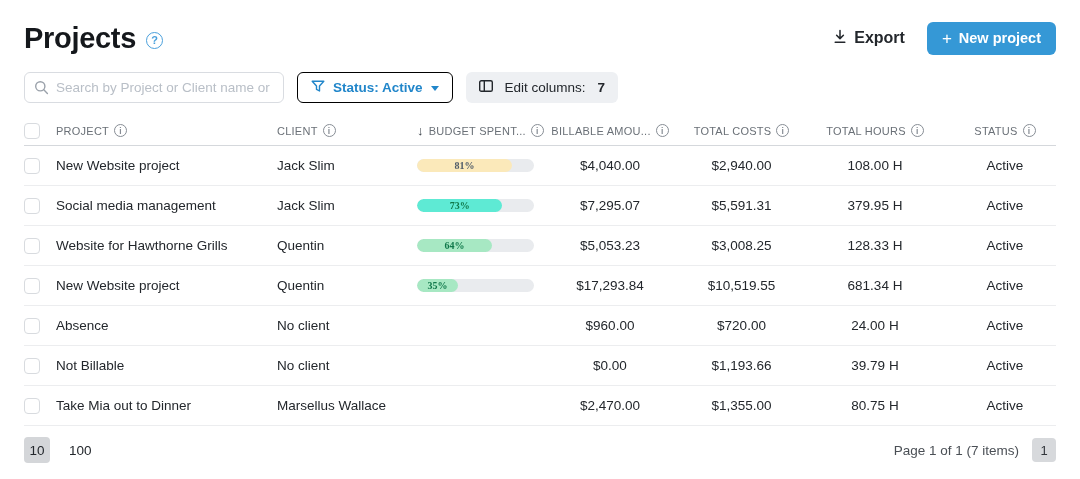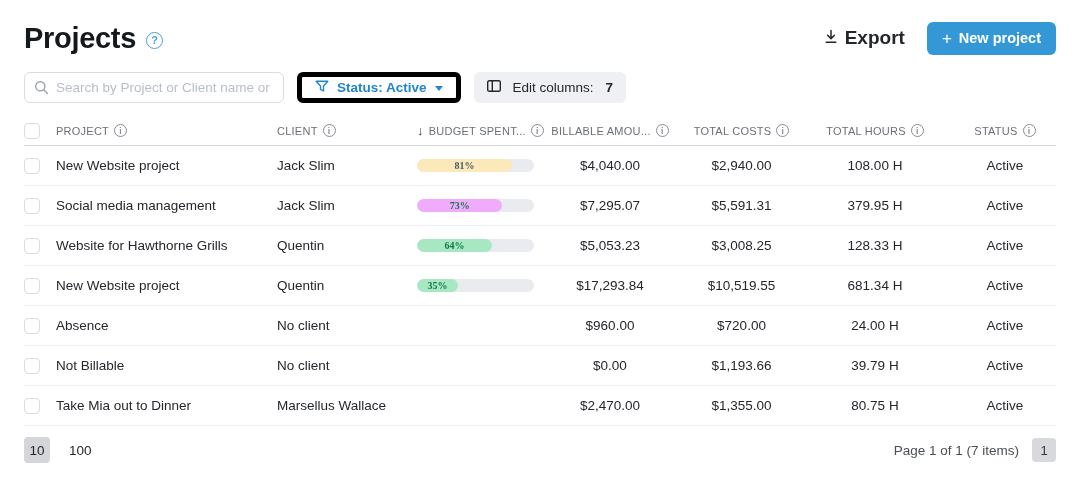--- a/index.html
+++ b/index.html
@@ -15,41 +15,41 @@
   .top-row { display: flex; align-items: center; height: 40px; }
   .title { font-size: 29px; font-weight: 700; color: #15181c; letter-spacing: -0.3px; }
   .help-badge {
     width: 17px; height: 17px; margin-left: 10px; margin-top: 4px;
     border: 1.5px solid #4aa0dc; border-radius: 50%;
     color: #4aa0dc; font-size: 11px; font-weight: 700;
     display: inline-flex; align-items: center; justify-content: center;
     cursor: pointer;
   }
   .top-actions { margin-left: auto; display: flex; align-items: center; gap: 22px; }
-  .export-btn { display: flex; align-items: center; gap: 7px; font-size: 19px; font-weight: 600; color: #23272c; cursor: pointer; }
+  .export-btn { display: flex; align-items: center; gap: 7px; font-size: 16px; font-weight: 600; color: #23272c; cursor: pointer; }
   .new-project-btn {
     display: flex; align-items: center; gap: 7px; height: 33px; padding: 0 15px;
     border: none; border-radius: 6px; background: #3598d6; color: #ffffff;
     font-family: inherit; font-size: 14.5px; font-weight: 600; cursor: pointer;
   }
   .plus-glyph { font-size: 17px; font-weight: 400; line-height: 1; }
 
   
   .toolbar { display: flex; align-items: center; margin-top: 14px; gap: 13px; }
   .search-wrap { position: relative; width: 260px; }
   .search-wrap svg { position: absolute; left: 10px; top: 8px; }
   .search-input {
     width: 100%; height: 31px; border: 1px solid #d9dce1; border-radius: 6px;
     padding: 0 10px 0 31px; font-family: inherit; font-size: 13.5px; color: #23272c;
     outline: none;
   }
   .search-input::placeholder { color: #b9bfc7; }
   .status-btn {
     display: flex; align-items: center; gap: 8px; height: 31px; padding: 0 13px;
-    background: #ffffff; border: 5px solid #000000; border-radius: 6px;
+    background: #ffffff; border: 1px solid #000000; border-radius: 6px;
     font-family: inherit; font-size: 13.5px; font-weight: 600; color: #2186ca; cursor: pointer;
   }
   .caret-down {
     width: 0; height: 0; border-left: 4.5px solid transparent; border-right: 4.5px solid transparent;
     border-top: 5px solid #2186ca; margin-top: 1px;
   }
   .edit-columns-btn {
     display: flex; align-items: center; gap: 12px; height: 31px; padding: 0 13px;
     background: #eef0f3; border: none; border-radius: 6px;
     font-family: inherit; font-size: 13.5px; font-weight: 500; color: #23272c; cursor: pointer;
@@ -212,21 +212,21 @@
         <div class="grid trow">
     <div class="cell">
             <span class="checkbox"></span>
           </div>
     <div class="cell">
             <span>Social media management</span>
           </div>
     <div class="cell">Jack Slim</div>
     <div class="cell">
       <div class="bar">
-        <div class="bar-fill" style="width: 73%; background: #f0abfc; text-align: center;">
+        <div class="bar-fill" style="width: 73%; background: #5eead4; text-align: center;">
           <span class="bar-label" style="color: rgb(16, 120, 74);">73%</span>
         </div>
       </div>
     </div>
     <div class="cell right">$7,295.07</div>
     <div class="cell right">$5,591.31</div>
     <div class="cell right">379.95 H</div>
     <div class="cell center">Active</div>
   </div>
         <div class="grid trow">

